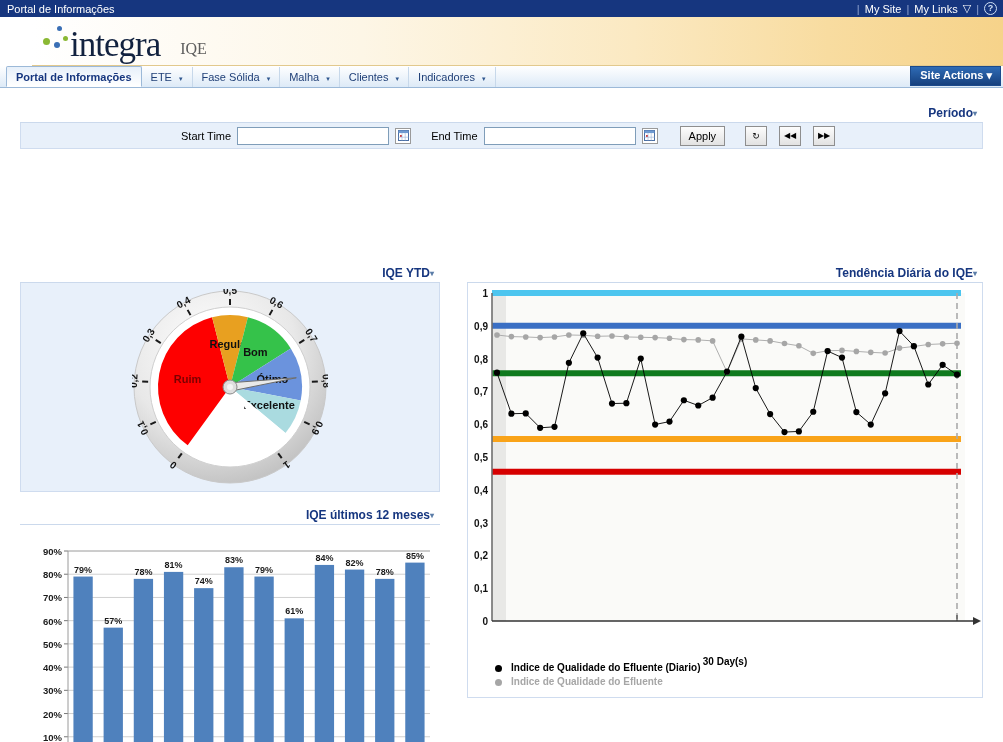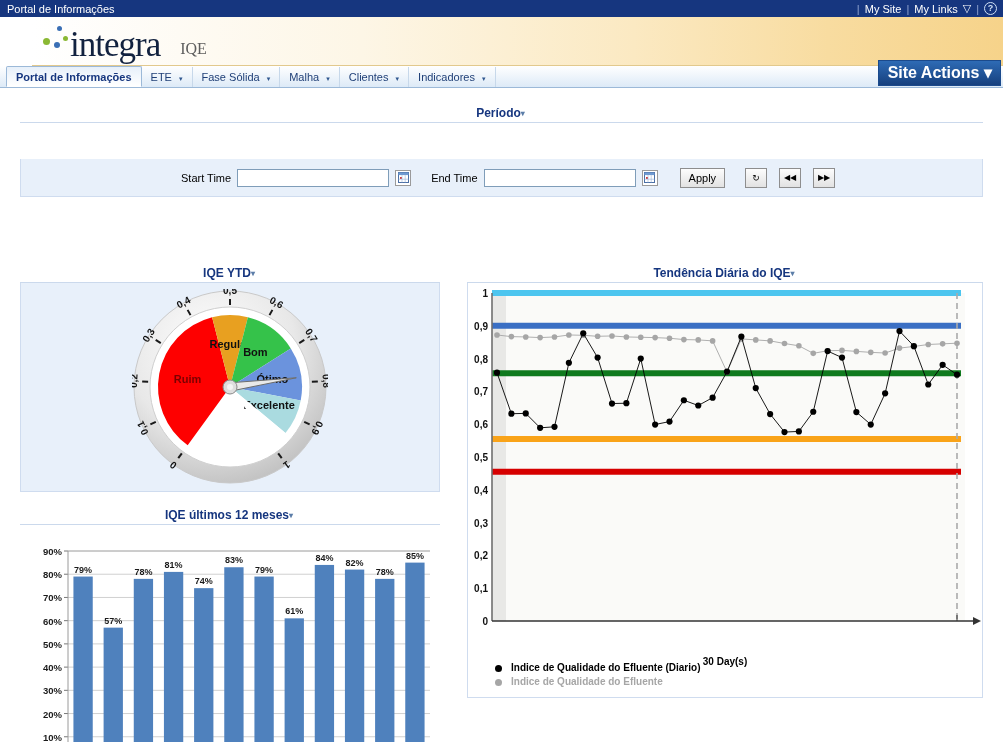--- a/index.html
+++ b/index.html
@@ -78,38 +78,38 @@
   }
   .tab.active {
     font-weight:bold; background:linear-gradient(to bottom,#e7f0fa,#ffffff);
     border:1px solid #9cb9d8; border-bottom:1px solid #fff;
     height:21px; line-height:20px; color:#16367f; border-radius:2px 2px 0 0;
   }
   .caret { font-size:7px; margin-left:4px; color:#30578f; }
   .site-actions {
     position:absolute; right:2px; bottom:1px;
     background:linear-gradient(to bottom,#2e6bb5,#16407e);
-    color:#fff; font-weight:bold; font-size:16px; padding:2px 8px 3px 9px;
+    color:#fff; font-weight:bold; font-size:11px; padding:2px 8px 3px 9px;
     border:1px solid #1b4a8c; cursor:pointer;
   }
   .page-bg { background:#fff; height:calc(742px - 90px); position:relative; }
 
   
   .wp-title {
     color:#16367f; font-weight:bold; font-size:12px;
     border-bottom:1px solid #cbd9ec; padding:0 4px 2px 4px;
-    display:flex; justify-content:center; align-items:center;
+    display:flex; justify-content:flex-end; align-items:center;
   }
   .wp-title span.t { border-bottom:0; }
   .wp-menu { color:#5b7da8; font-size:8px; cursor:pointer; padding-right:2px;}
 
   .periodo { position:absolute; left:20px; top:18px; width:963px; }
   .periodo-body {
     background:#e8f0fa; border:1px solid #cfdcef; border-top:none;
-    height:38px; display:flex; align-items:center; padding-left:160px; gap:6px;margin-top:36px;
+    height:26px; display:flex; align-items:center; padding-left:160px; gap:6px;
   }
   .lbl { font-size:11px; color:#000; }
   .tinput {
     width:152px; height:18px; border:1px solid #7f9db9; background:#fff;
     font-size:11px; font-family:"Liberation Sans",sans-serif; padding:0 2px;
   }
   .cal-btn {
     width:16px; height:16px; border:1px solid #9a9a9a; background:#fff;
     display:flex; align-items:center; justify-content:center; cursor:pointer;
   }

